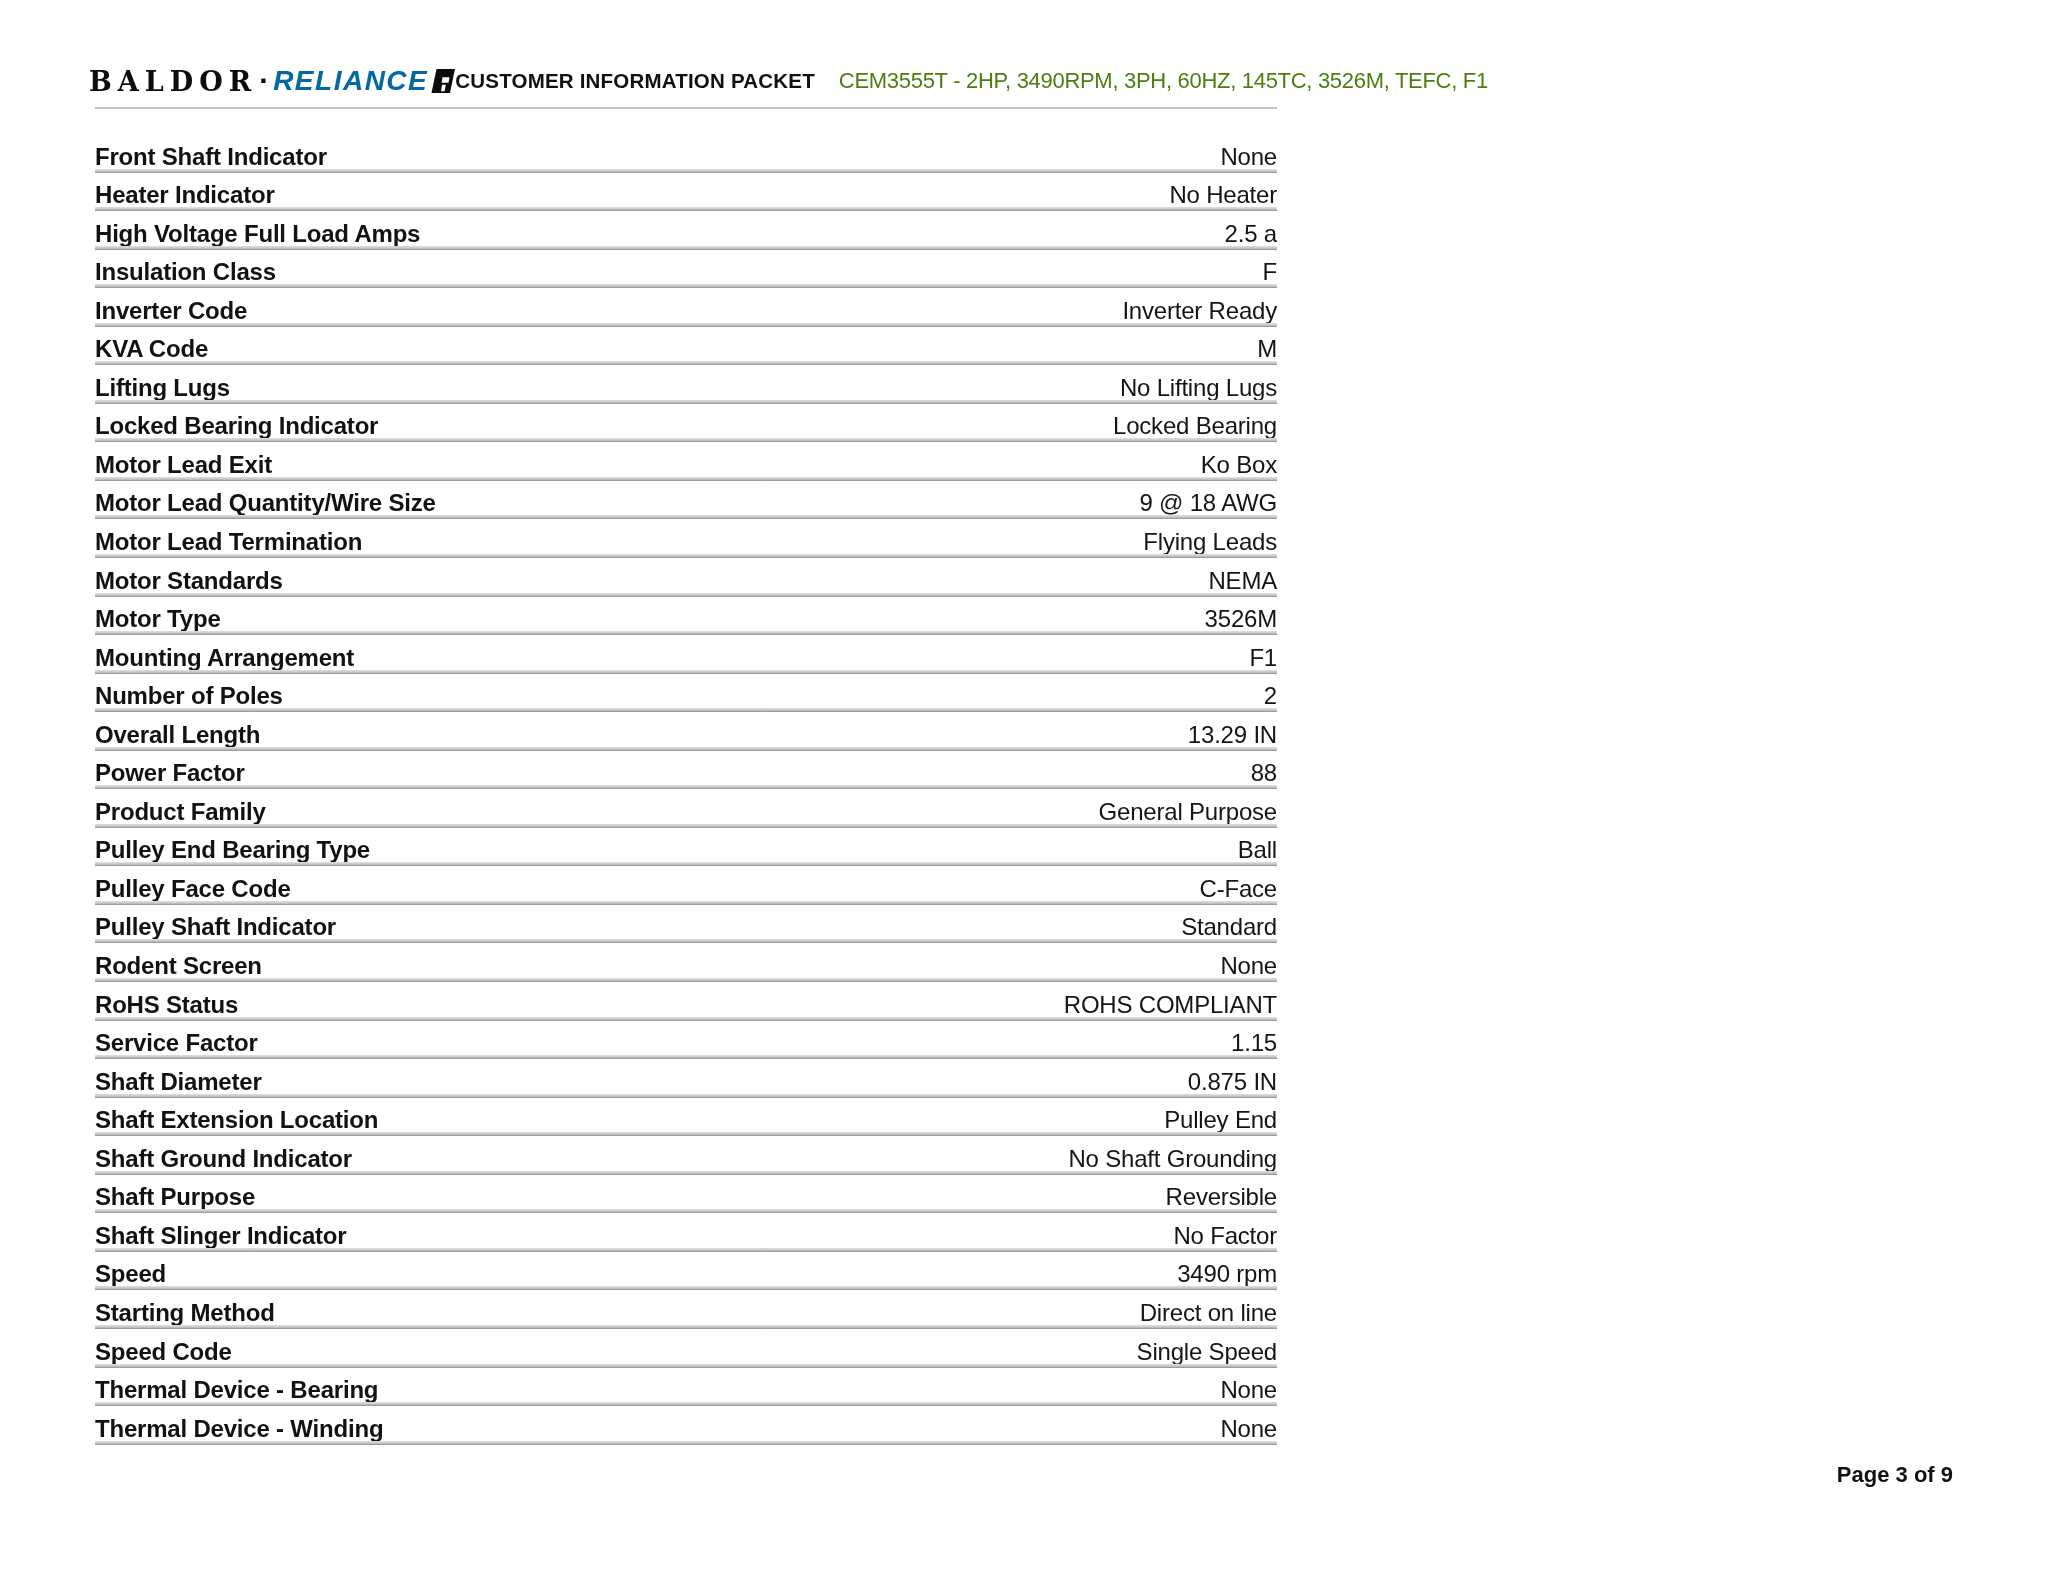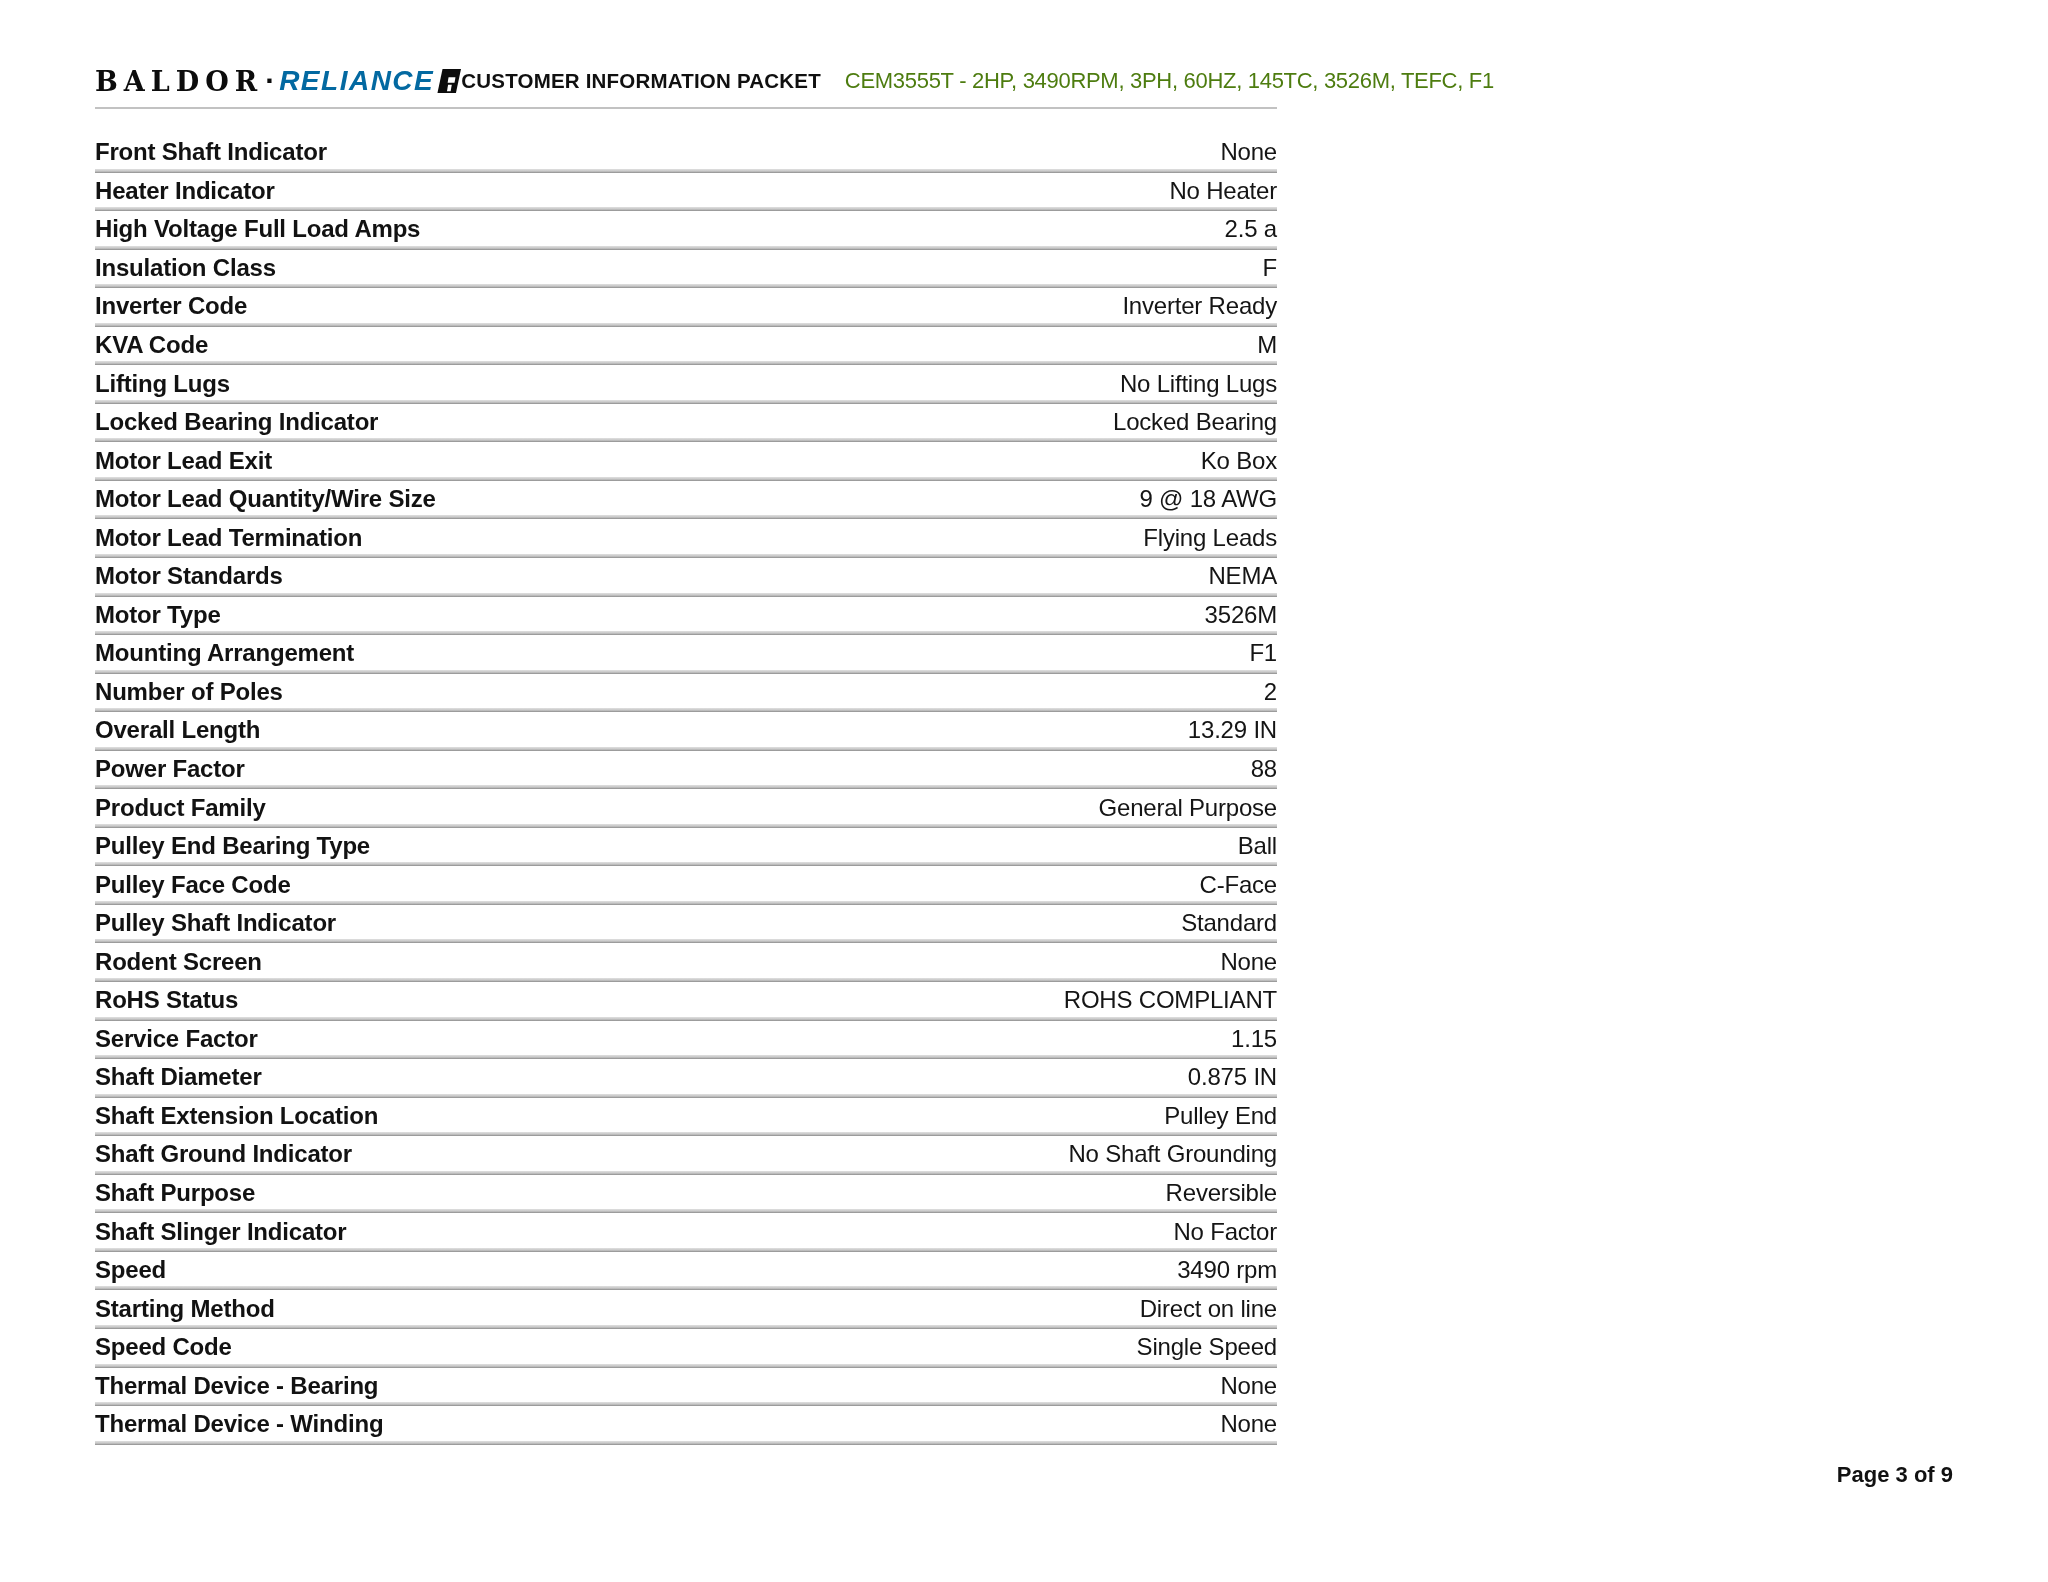--- a/index.html
+++ b/index.html
@@ -10,21 +10,21 @@
     background: #ffffff;
     font-family: "Liberation Sans", sans-serif;
     color: var(--text, #151515);
     overflow: hidden;
   }
 
   
   .hdr {
     position: absolute;
     top: 60px;
-    left: 95px;
+    left: 89px;
     height: 42px;
     display: flex;
     align-items: center;
   }
   .logo { display: flex; align-items: center; white-space: nowrap; }
   .baldor {
     font-family: "DejaVu Serif", serif;
     font-weight: 700;
     font-size: 27px;
     letter-spacing: 6px;
@@ -75,21 +75,21 @@
     top: 134px;
     left: 95px;
     width: 1182px;
   }
   .row {
     position: relative;
     box-sizing: border-box;
     height: 38.55px;
     display: flex;
     justify-content: space-between;
-    align-items: center;
+    align-items: flex-end;
     padding-bottom: 2px;
   }
   .row::after {
     content: "";
     position: absolute;
     left: 0;
     bottom: 0;
     width: 100%;
     height: 4px;
     background: linear-gradient(to bottom, var(--rule-light, #e0e0e0) 0%, #c6c6c6 55%, var(--rule-dark, #8c8c8c) 100%);

